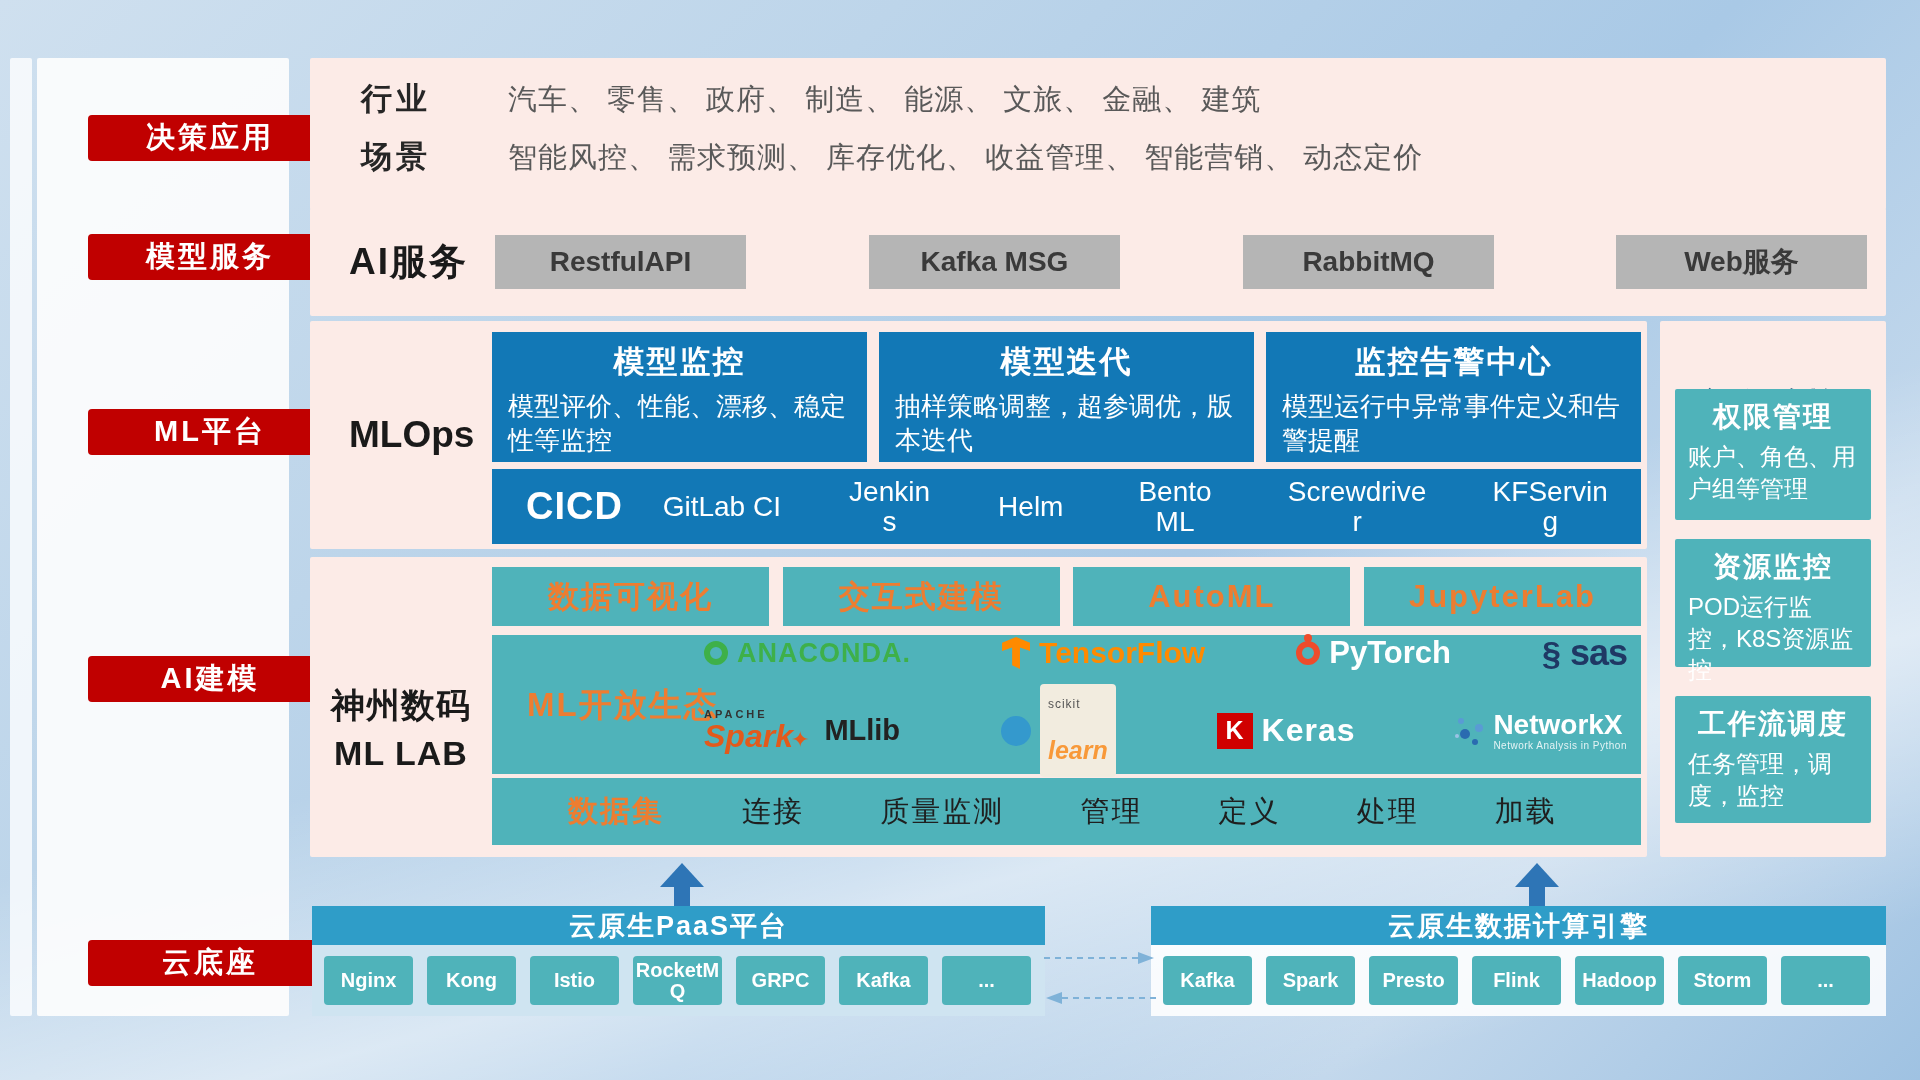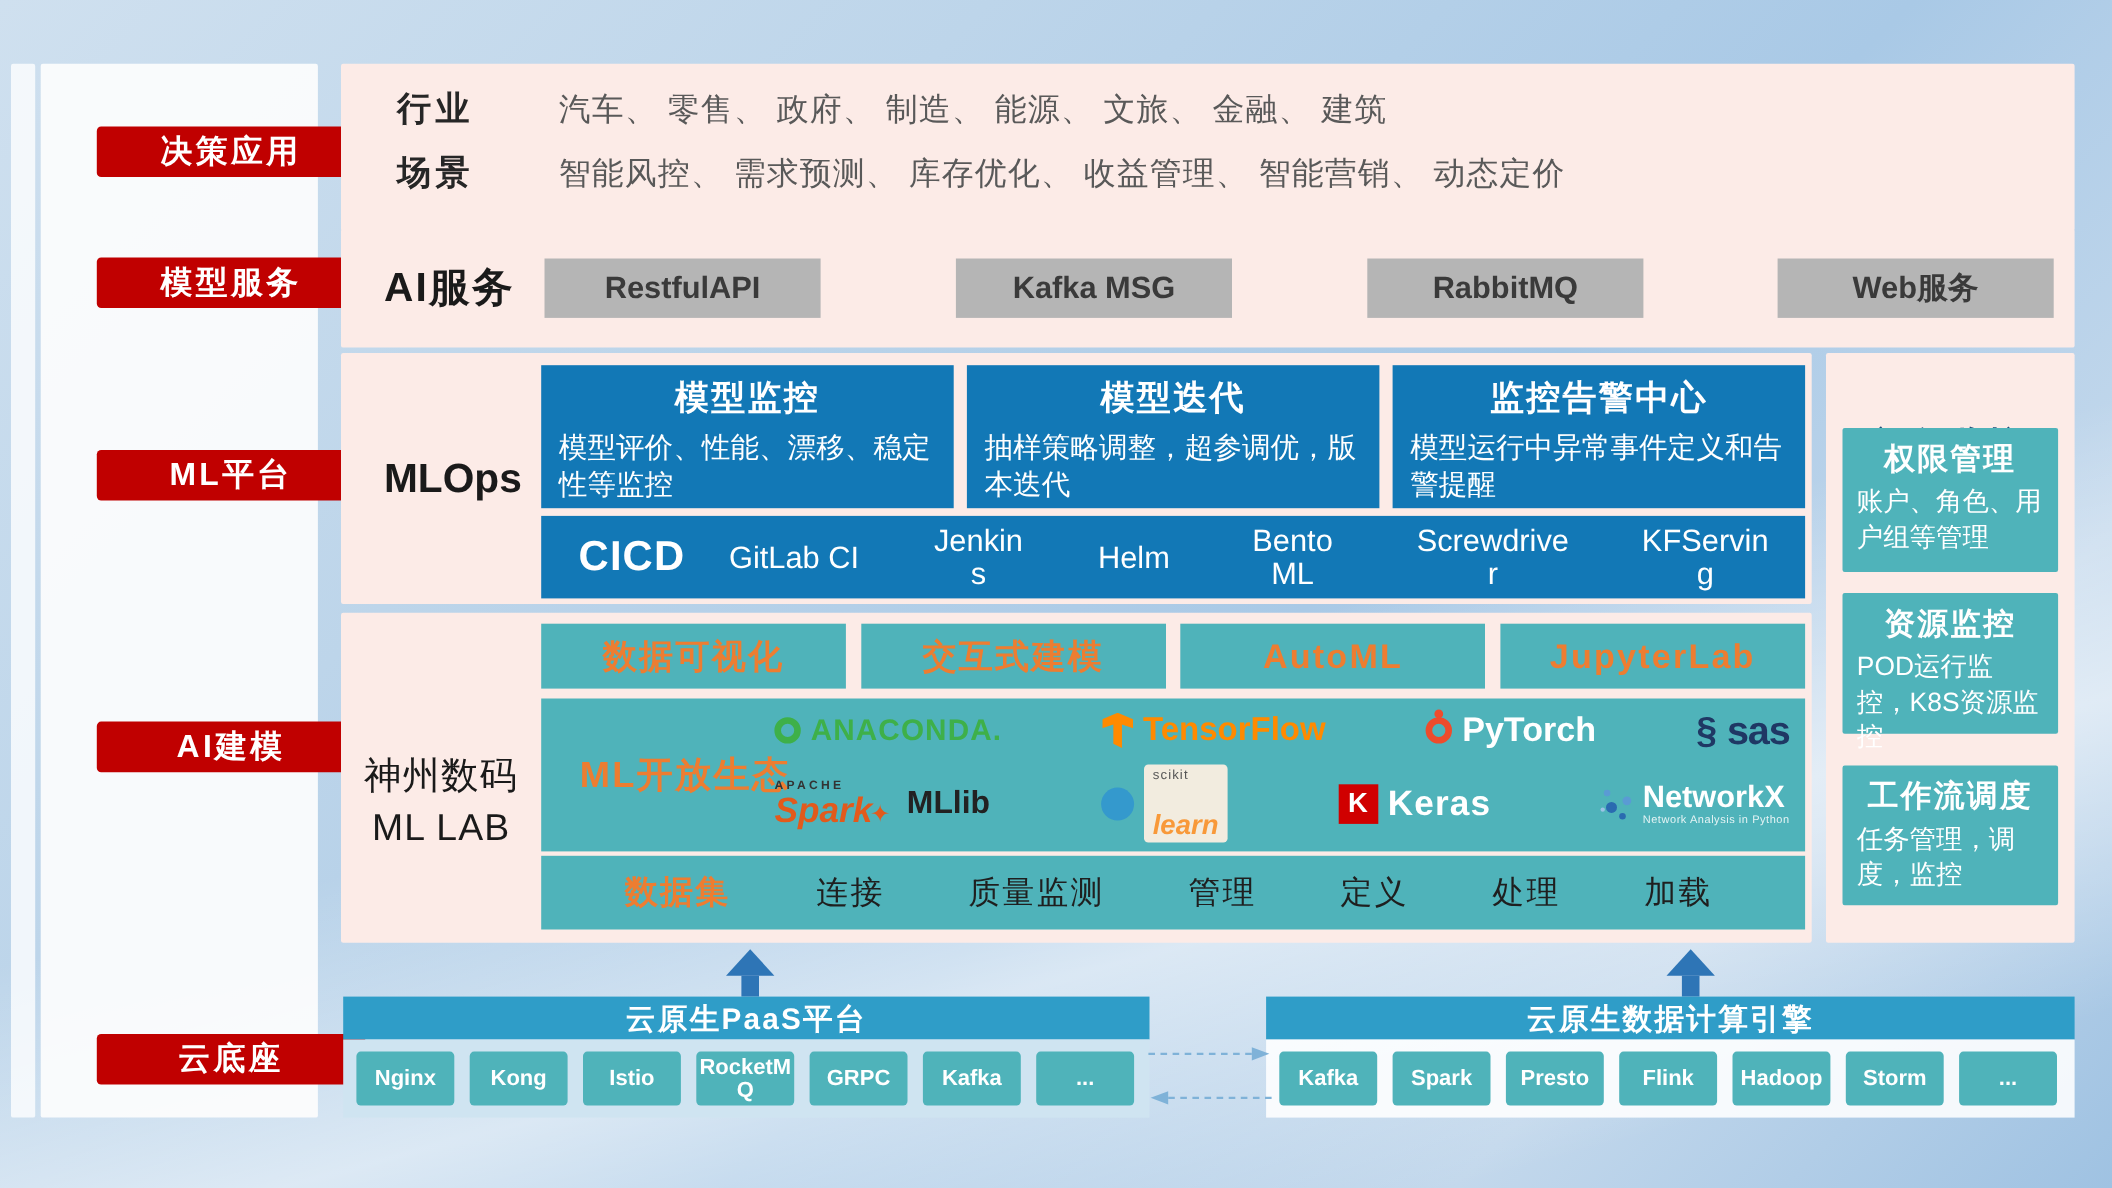--- a/index.html
+++ b/index.html
@@ -53,21 +53,21 @@
   .rp-title { position:absolute; top:16px; width:100%; text-align:center;
               font-size:31px; font-weight:bold; color:#1f4e79; letter-spacing:3px;margin-top:46px; }
   .side-card { position:absolute; left:15px; width:196px; background:#4fb3ba; color:#fff;
                border-radius:2px; padding:9px 13px 0; }
   .side-card .t { text-align:center; font-size:28px; font-weight:bold; letter-spacing:2px; margin-bottom:5px; }
   .side-card .d { font-size:24px; line-height:1.32; }
 
   
   .row4 { left:310px; top:557px; width:1337px; height:300px; }
   .lab-label { position:absolute; left:0; top:125px; width:182px; text-align:center;
-               font-size:34px; font-weight:normal; color:#1a1a1a; line-height:1.4; letter-spacing:1px; }
+               font-size:34px; font-weight:bold; color:#1a1a1a; line-height:1.4; letter-spacing:1px; }
   .tools-row { position:absolute; left:182px; top:10px; width:1149px; display:flex; justify-content:space-between; }
   .tool-btn { width:277px; height:59px; background:#4fb3ba; color:#ed7d31; font-size:31px; font-weight:bold;
               letter-spacing:2px; display:flex; align-items:center; justify-content:center; }
   .eco-box { position:absolute; left:182px; top:78px; width:1149px; height:139px; background:#4fb3ba; }
   .eco-label { position:absolute; left:35px; top:50%; transform:translateY(-50%);
                font-size:33px; font-weight:bold; color:#ed7d31; letter-spacing:2px; }
   .logo-rows { position:absolute; left:212px; right:14px; top:0; height:100%;
                display:flex; flex-direction:column; justify-content:center; gap:10px; }
   .logo-row { display:flex; align-items:center; justify-content:space-between; }
   .lg { display:flex; align-items:center; gap:9px; }
@@ -81,21 +81,21 @@
              background:#ee4c2c; border-radius:50%; }
   .pt-text { color:#fff; font-size:31px; font-weight:bold; }
   .sas-mark { color:#1f3864; font-size:34px; font-weight:bold; }
   .sas-text { color:#1f3864; font-size:36px; font-weight:bold; letter-spacing:-1px; }
   .spark-col { display:flex; flex-direction:column; line-height:1; }
   .spark-apache { font-size:11px; color:#333; letter-spacing:3px; font-weight:bold; }
   .spark-text { color:#e25a1c; font-size:32px; font-weight:bold; font-style:italic; }
   .spark-star { color:#e25a1c; font-size:22px; margin-left:-2px; }
   .mllib-text { color:#222; font-size:29px; font-weight:bold; margin-left:6px; }
   .skl-circle { width:30px; height:30px; background:#3499cd; border-radius:50%; }
-  .skl-col { display:flex; flex-direction:column; line-height:1; background:#f2ecdf; border-radius:4px; padding:3px 8px;gap:28px; }
+  .skl-col { display:flex; flex-direction:column; line-height:1; background:#f2ecdf; border-radius:4px; padding:14px 8px;gap:28px; }
   .skl-scikit { font-size:12px; color:#555; letter-spacing:1px; }
   .skl-learn { color:#f89939; font-size:25px; font-weight:bold; font-style:italic; }
   .keras-box { width:36px; height:36px; background:#d00000; color:#fff; font-weight:bold; font-size:25px;
                display:flex; align-items:center; justify-content:center; }
   .keras-text { color:#fff; font-size:32px; font-weight:bold; letter-spacing:1px; }
   .nx-icon { width:10px; height:10px; border-radius:50%; background:#2a6bb0; margin:8px 14px 0 4px;
              box-shadow:14px -6px 0 -1px #5a9bd4, -4px -13px 0 -2px #5a9bd4, 10px 8px 0 -2px #2a6bb0, -8px 2px 0 -3px #9cc3e5; }
   .nx-col { display:flex; flex-direction:column; line-height:1.1; }
   .nx-text { color:#fff; font-size:28px; font-weight:bold; }
   .nx-sub { color:rgba(255,255,255,.85); font-size:10px; letter-spacing:.5px; }

